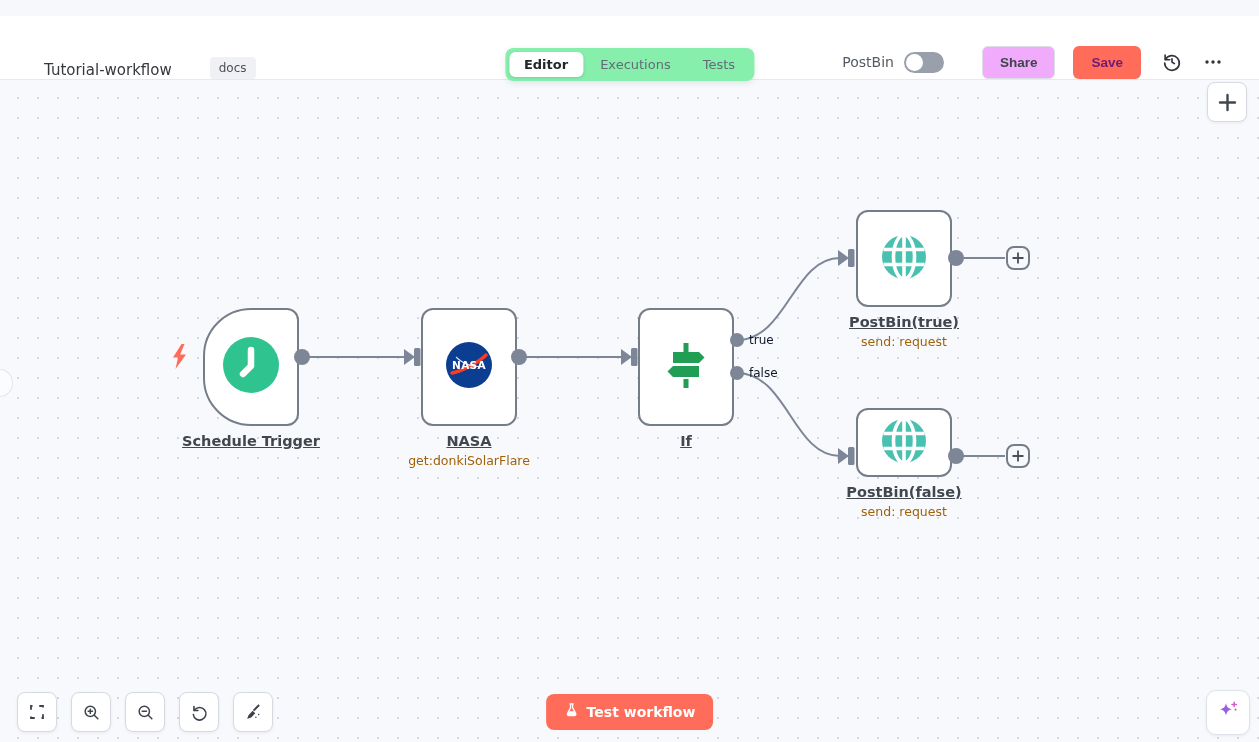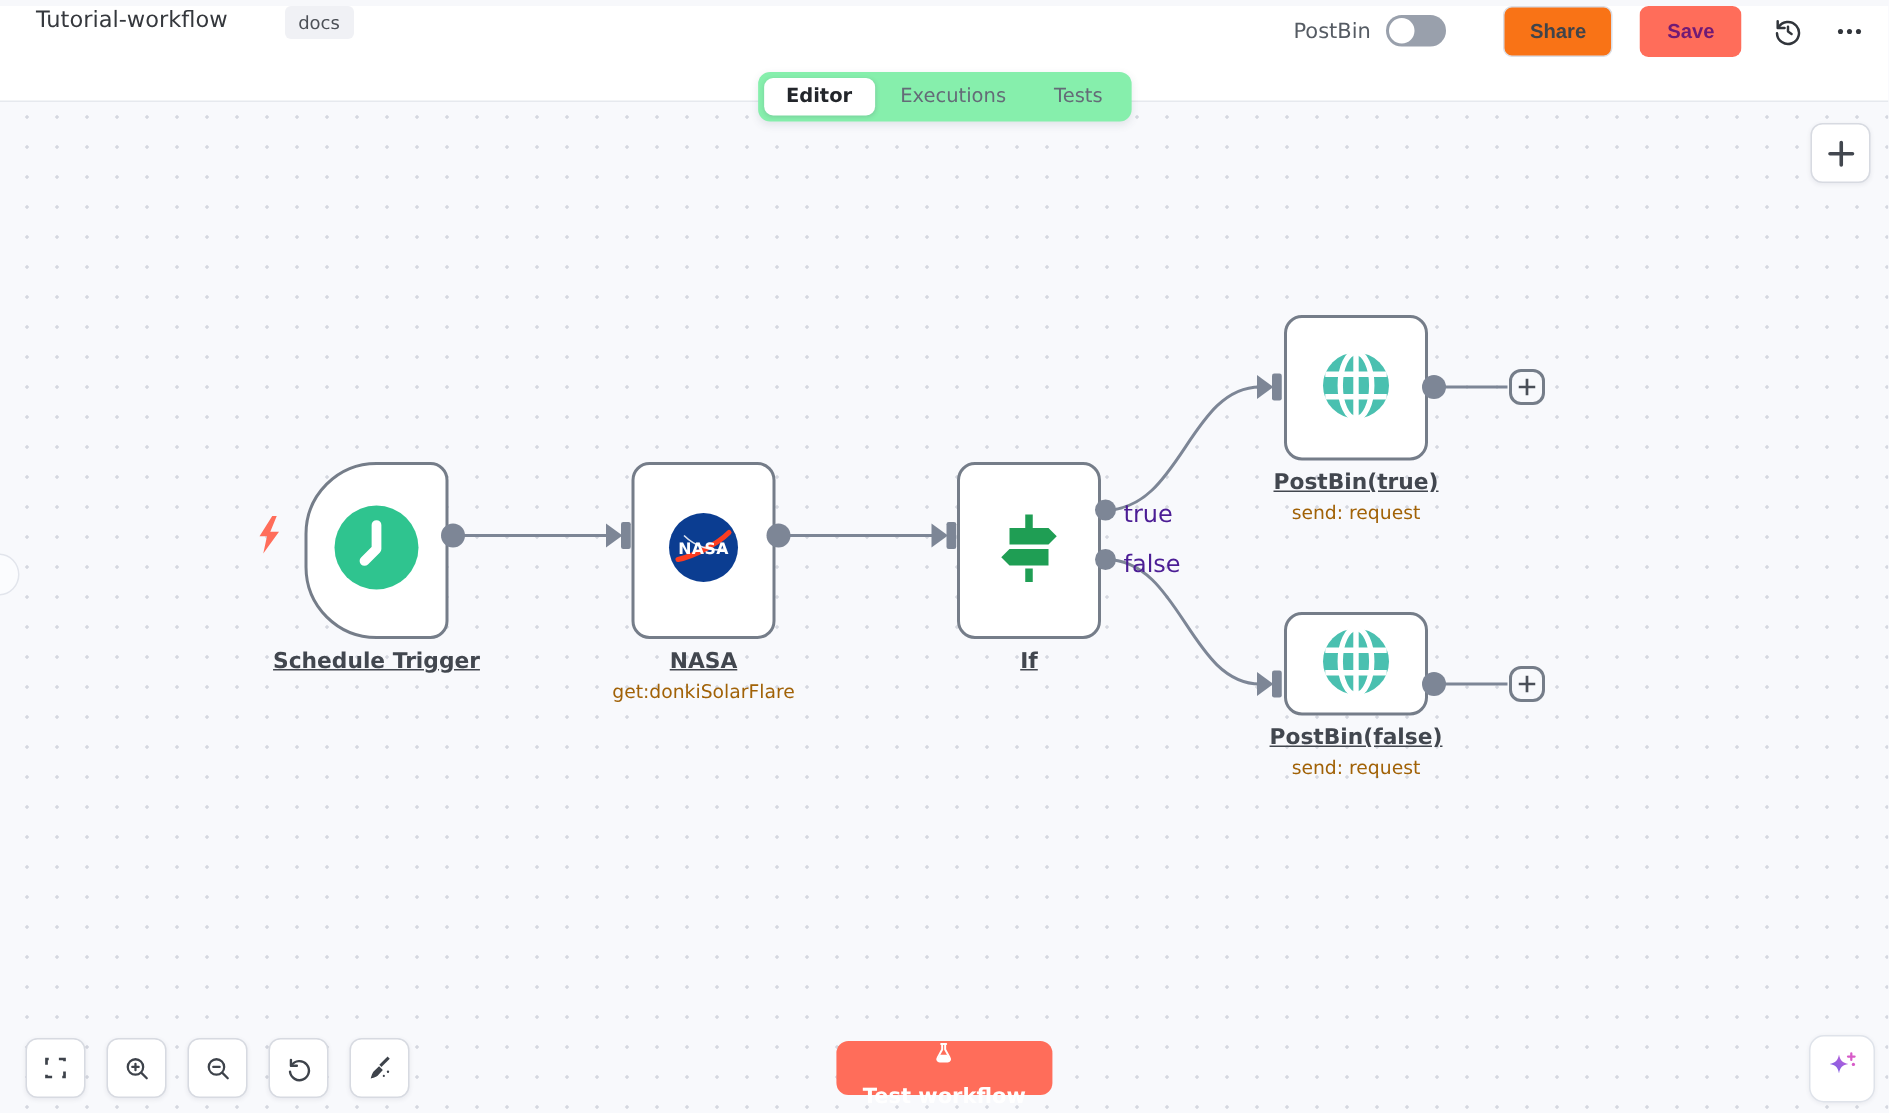--- a/index.html
+++ b/index.html
@@ -25,44 +25,44 @@
   .canvas {
     position:absolute; left:0; top:64px; right:0; bottom:0;
     background:#f8f9fc;
     background-image:radial-gradient(circle,#d5d8e0 1px,transparent 1.2px);
     background-size:20px 20px;
     background-position:8px 4px;
   }
 
   
   .header {
-    position:absolute; left:0; top:4px; width:100%; height:64px;
+    position:absolute; left:0; top:16px; width:100%; height:64px;
     background:#ffffff; border-bottom:1px solid #e6e9ee;
-    display:flex; align-items:flex-start; padding:0 16px; z-index:30;
+    display:flex; align-items:flex-end; padding:0 36px; z-index:30;
   }
   .wf-title { font-size:15px; color:#35383d; margin-left:8px; cursor:text; }
   .wf-tag {
     margin-left:38px; background:#f0f1f5; color:#4c5057;
     font-size:12px; padding:4px 9px; border-radius:4px;
   }
   .header-right { margin-left:auto; display:flex; align-items:center; }
   .status-label { font-size:14px; color:#555b63; margin-right:10px; }
   .toggle {
     width:40px; height:21px; border-radius:11px; background:#99a0ac;
     position:relative; cursor:pointer;
   }
   .toggle .knob {
     position:absolute; left:2px; top:2px; width:17px; height:17px;
     border-radius:50%; background:#fff;
   }
   .btn {
     font-size:13.5px; font-weight:600; border-radius:6px; cursor:pointer;
     padding:9px 17px; line-height:1; border:1px solid transparent;
   }
-  .btn-share { background:#f97316; border-color:#dbdee5; color:#40444b; margin-left:38px; }
+  .btn-share { background:#f0abfc; border-color:#dbdee5; color:#40444b; margin-left:38px; }
   .btn-save { background:var(--accent); color:#701a75; margin-left:18px; }
   .icon-btn { margin-left:20px; cursor:pointer; display:flex; align-items:center; }
 
   
   .tabs {
     position:absolute; top:48px; left:50%; transform:translateX(-50%);
     background:#86efac; border-radius:8px; padding:4px; display:flex; gap:2px;
     z-index:40; box-shadow:0 2px 6px rgba(60,70,90,.12);
   }
   .tab {
@@ -79,21 +79,21 @@
     cursor:pointer; z-index:10;
   }
   .node.trigger { border-radius:48px 12px 12px 48px; }
   .node-caption {
     position:absolute; top:calc(100% + 9px); left:50%; transform:translateX(-50%);
     text-align:center; white-space:nowrap;
   }
   .node-label { font-size:14.5px; font-weight:700; color:#42474f;text-decoration:underline; }
   .node-sub { font-size:12.5px; color:#a16207; margin-top:4px; }
   .port-label {
-    position:absolute; font-size:16px; color:#4c1d95; z-index:12; white-space:nowrap;
+    position:absolute; font-size:12px; color:#0f172a; z-index:12; white-space:nowrap;
   }
   .bolt { position:absolute; left:171px; top:343px; z-index:11; }
 
   .connections { position:absolute; left:0; top:0; width:1259px; height:742px;
     z-index:11; pointer-events:none; }
 
   
   .sq-btn {
     position:absolute; width:40px; height:40px; background:#fff;
     border:1px solid #d7dae1; border-radius:8px; cursor:pointer;
@@ -104,21 +104,20 @@
   .ai-btn { right:9px; bottom:7px; width:44px; height:45px; border-radius:10px; border-color:#dfe3ea; }
   .controls { position:absolute; left:17px; bottom:10px; display:flex; gap:14px; z-index:20; }
   .controls .sq-btn { position:static; }
 
   .test-btn {
     position:absolute; left:50%; transform:translateX(-50%); bottom:12px;
     background:var(--accent); color:#fff; border:none; border-radius:8px;
     height:36px; padding:0 18px; display:flex; align-items:center; gap:8px;
     font-size:14px; font-weight:600; cursor:pointer; z-index:20;
     font-family:inherit;
-    flex-direction:column;
   }
 
   .nav-handle {
     position:absolute; left:-14px; top:369px; width:27px; height:28px;
     border-radius:50%; background:#fbfcfe; border:1px solid #e2e5ec; z-index:9;
     cursor:pointer;
   }
 </style>
 </head>
 <body>

